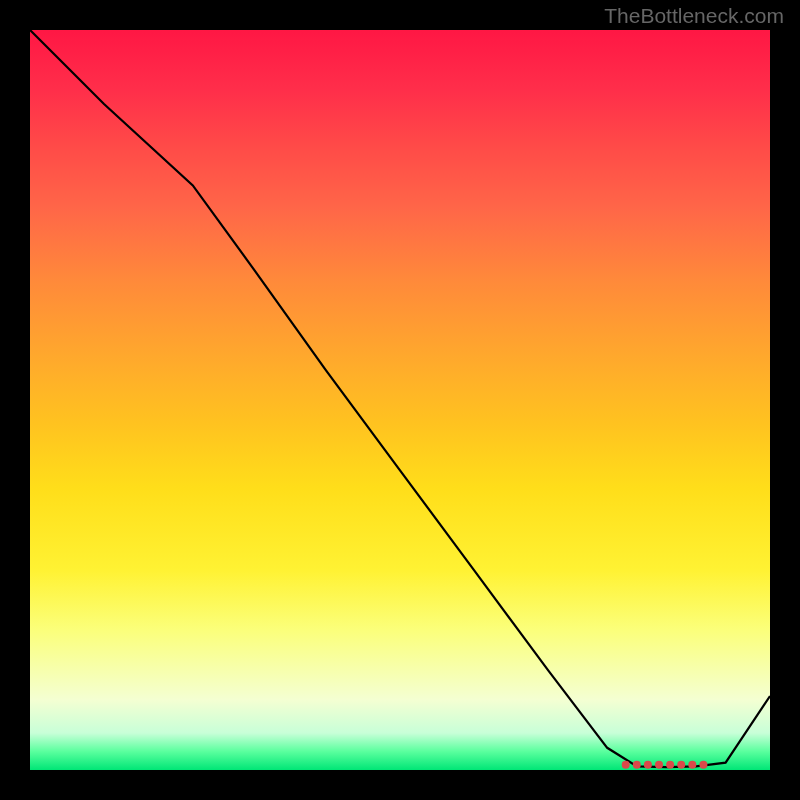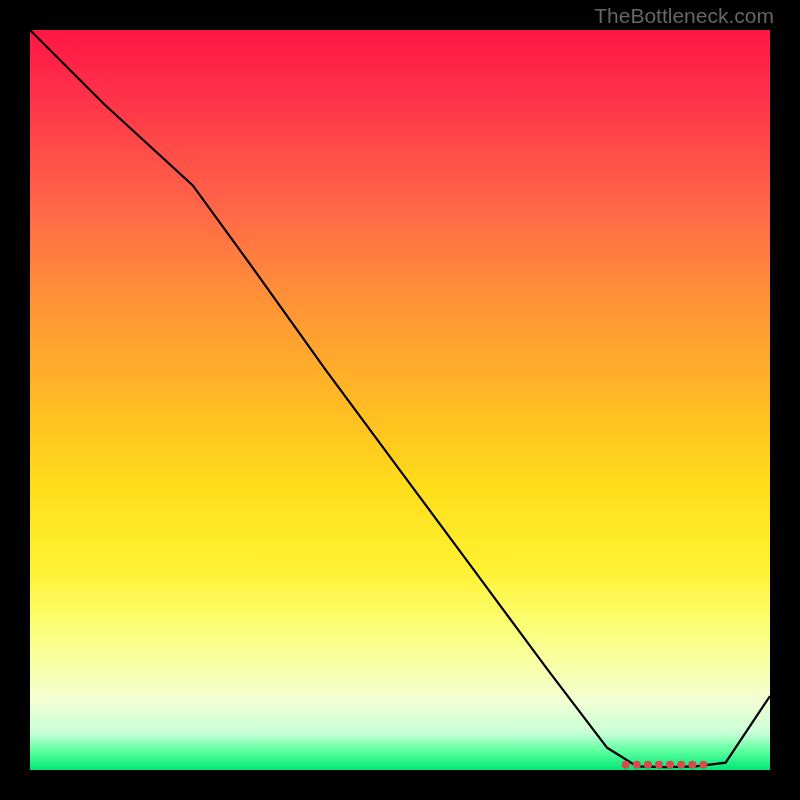--- a/index.html
+++ b/index.html
@@ -7,21 +7,21 @@
     width: 800px;
     height: 800px;
     background: #000;
     position: relative;
     font-family: Arial, sans-serif;
     overflow: hidden;
   }
   .watermark {
     position: absolute;
     top: 4px;
-    right: 26px;
+    right: 16px;
     color: #666;
     font-size: 21px;
     font-weight: 500;
     z-index: 10;
   }
   .plot-area {
     position: absolute;
     left: 30px;
     top: 30px;
     width: 740px;

